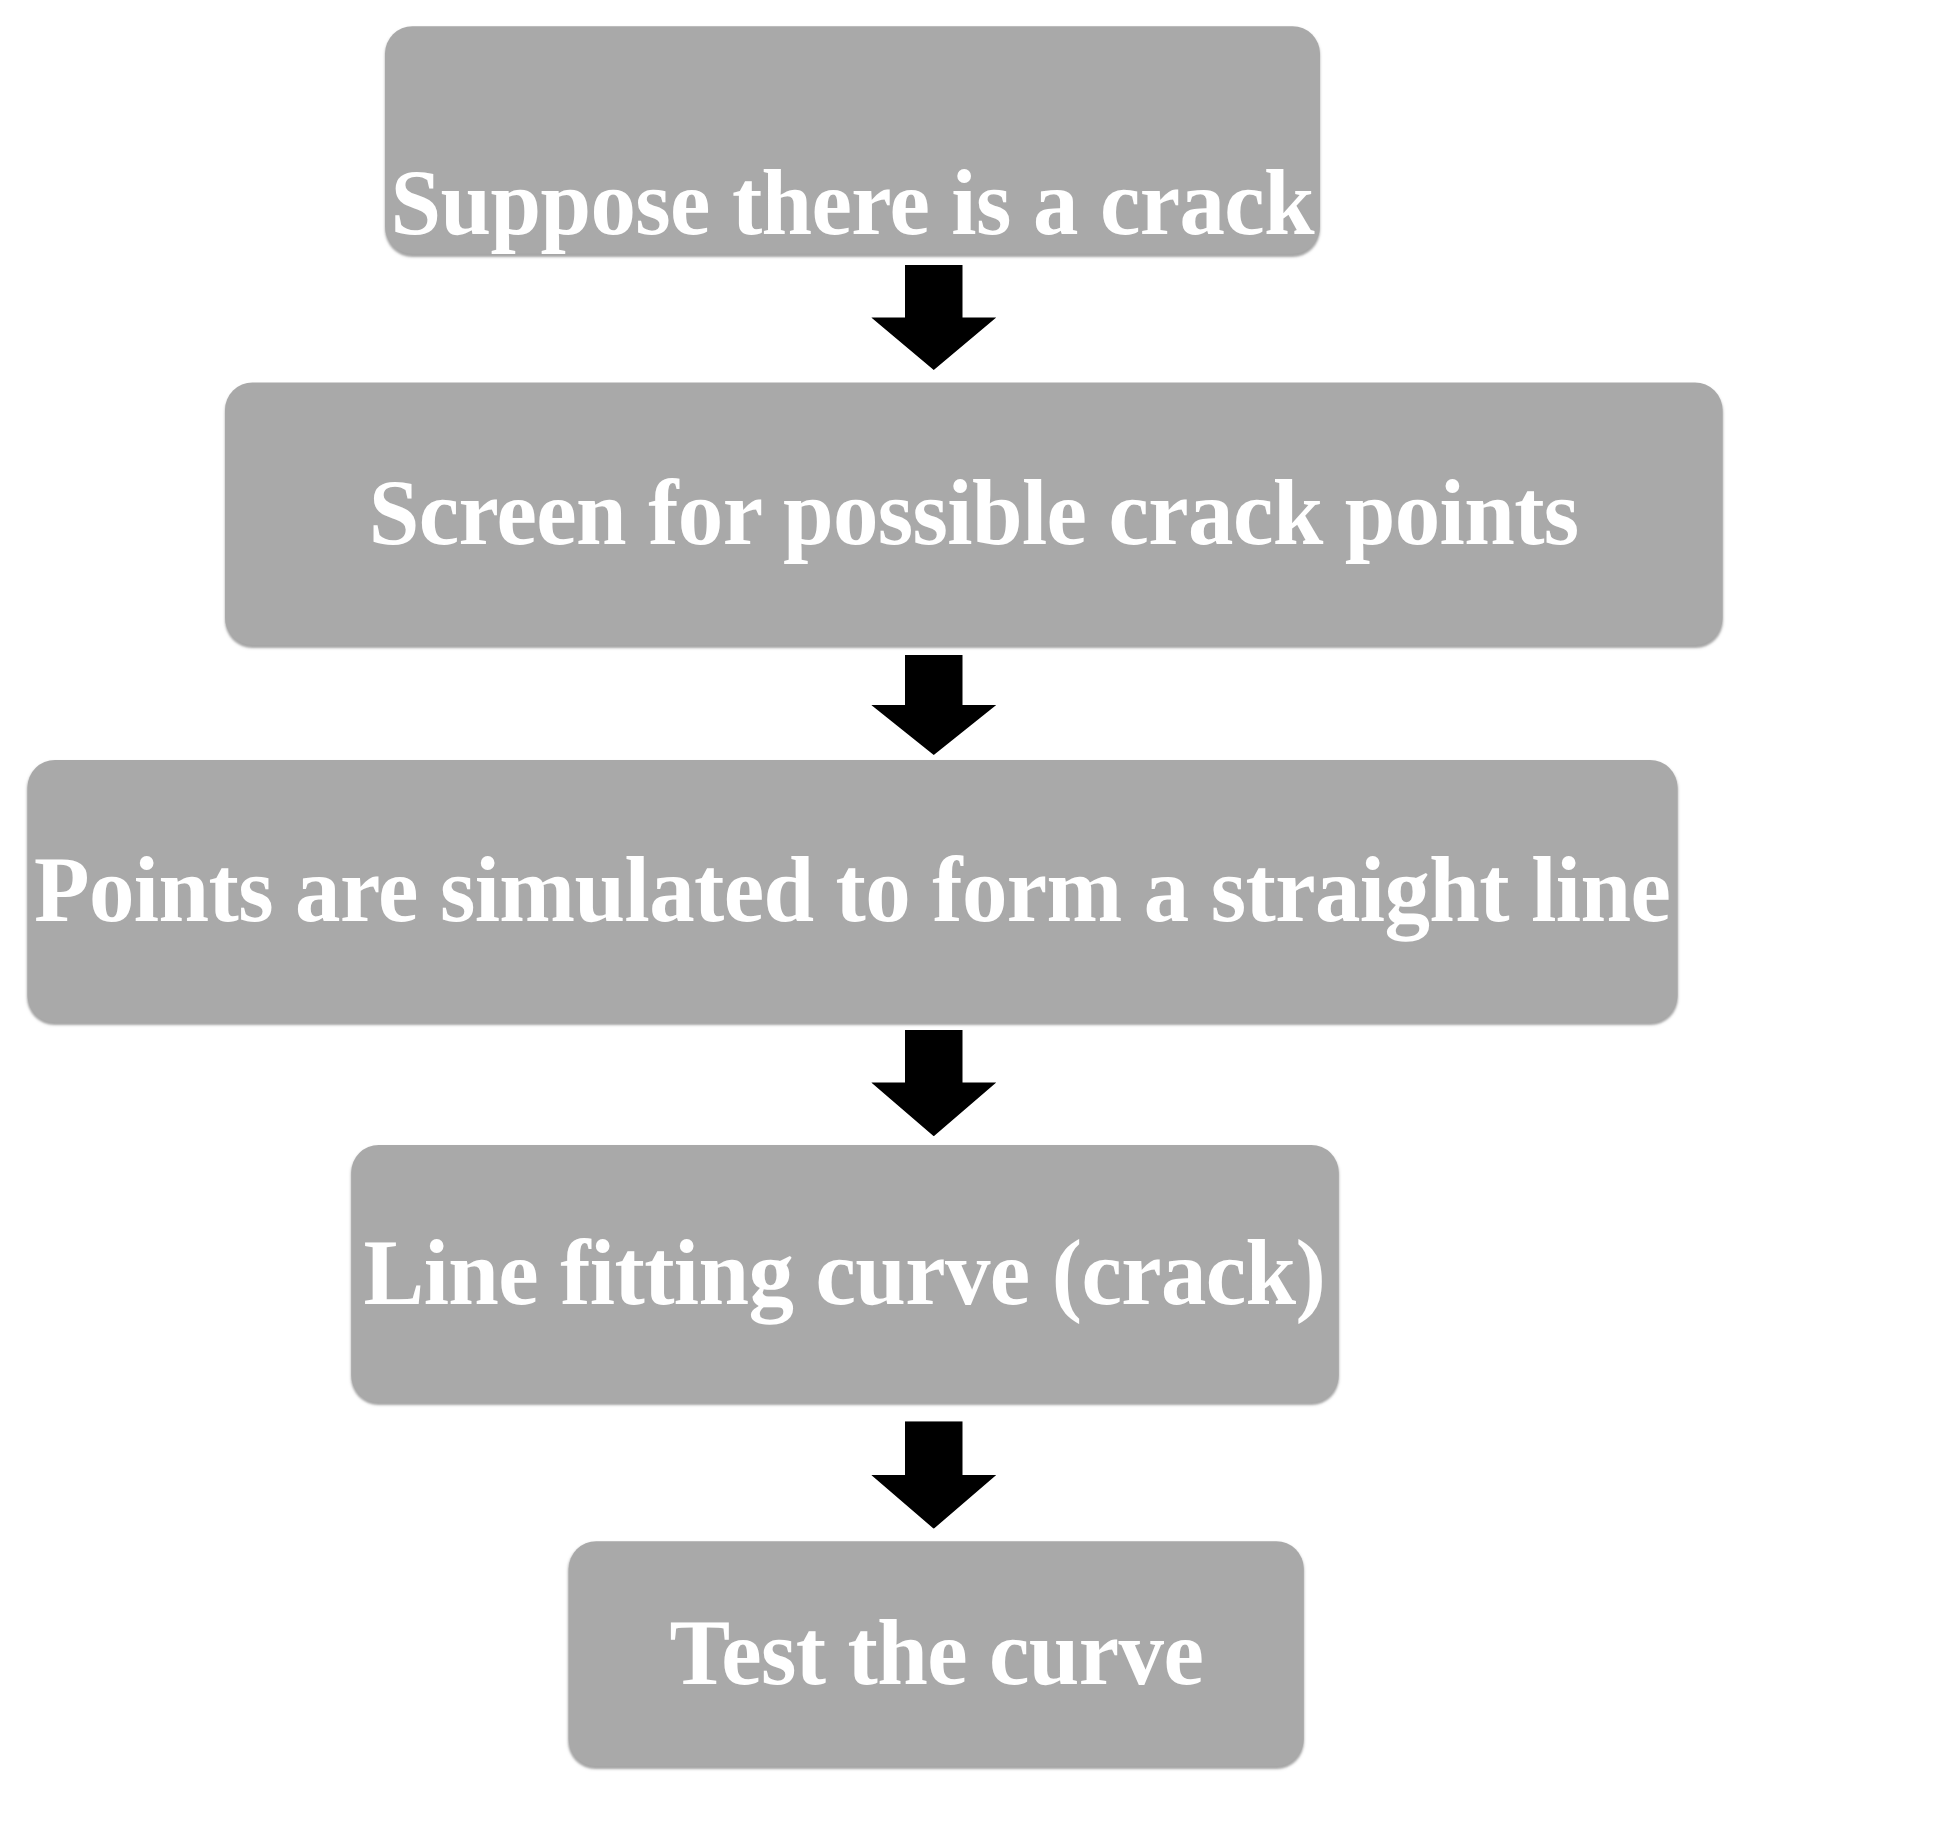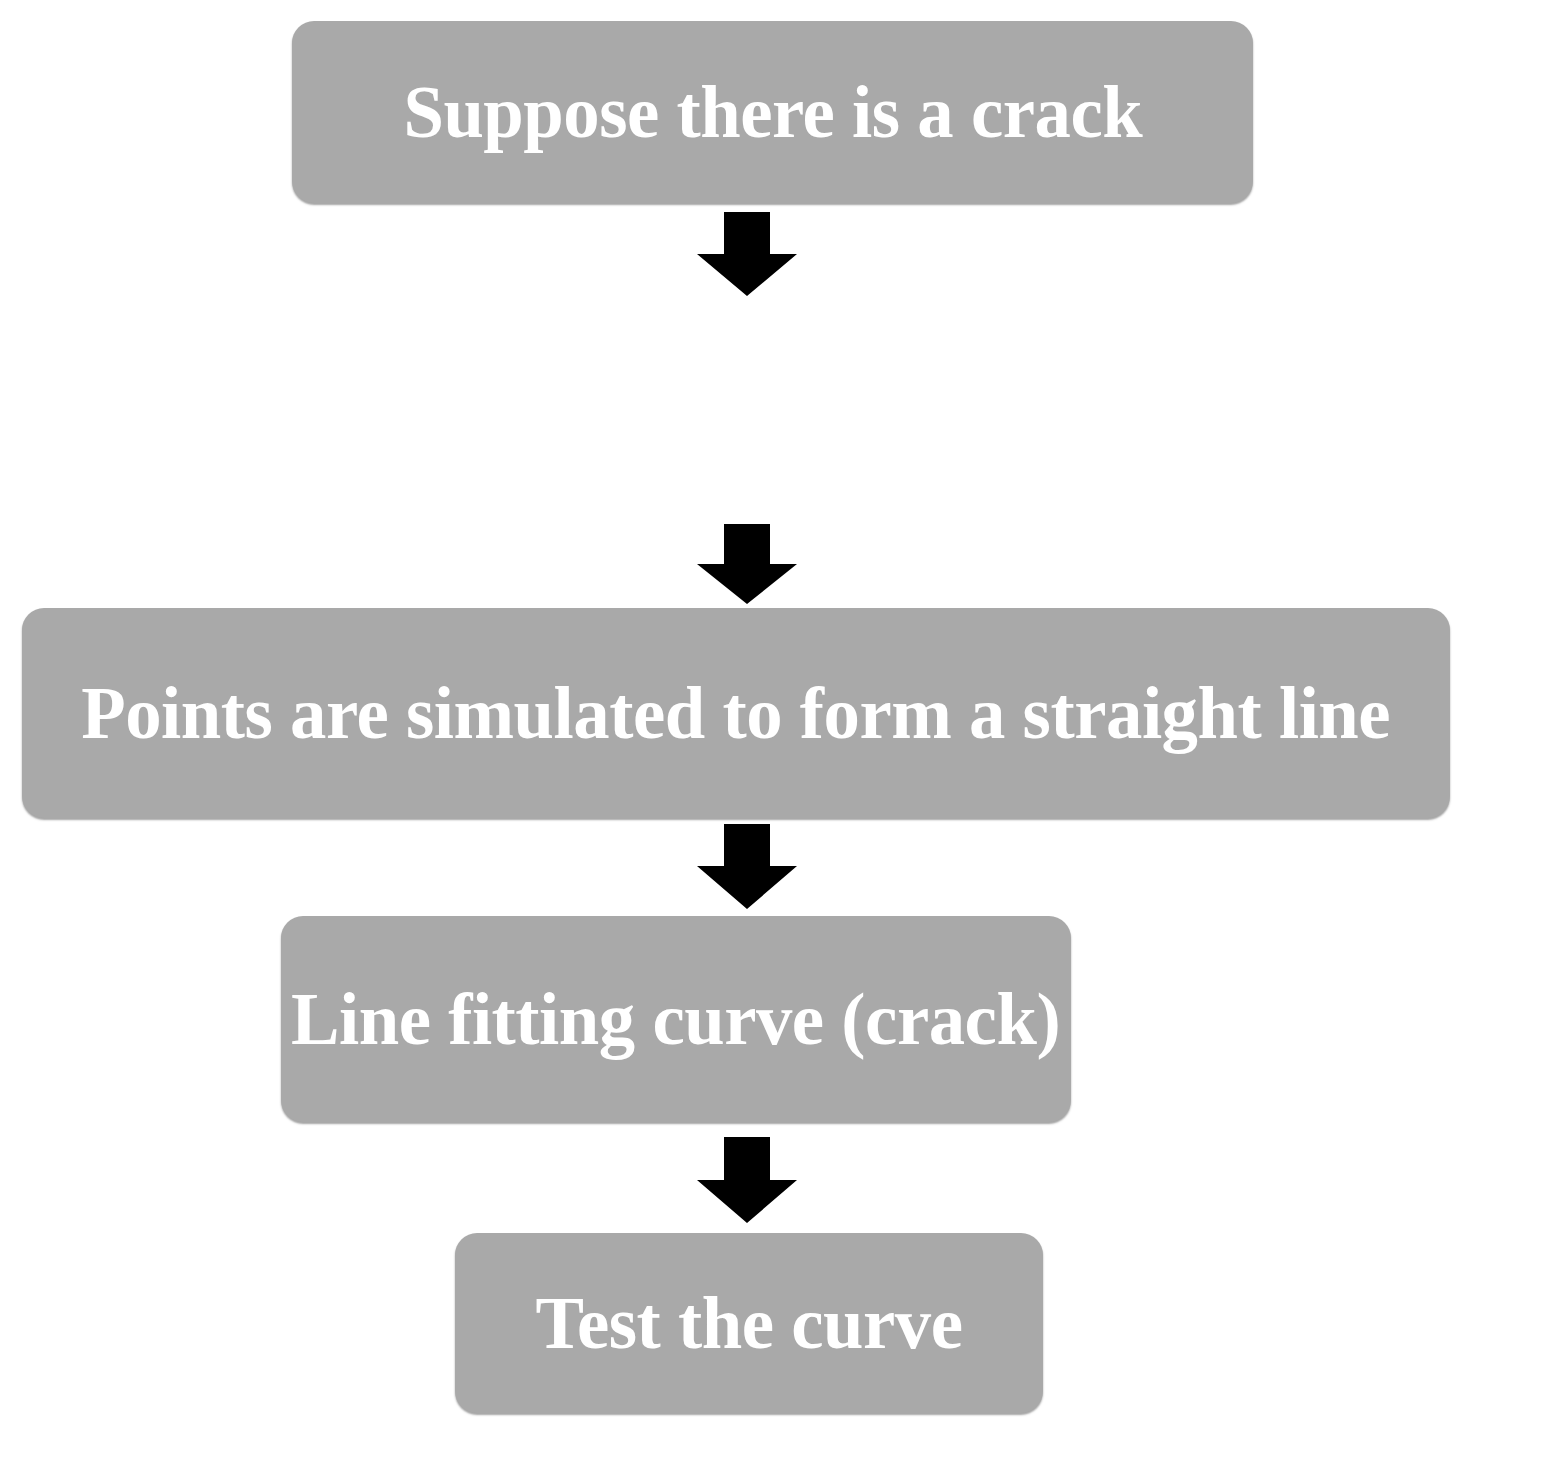--- a/index.html
+++ b/index.html
@@ -34,23 +34,23 @@
     font-family: "Liberation Serif", serif;
     font-weight: bold;
     font-size: 75px;
     line-height: 1.05;
     letter-spacing: -0.5px;
     white-space: nowrap;
     text-align: center;
     transform: scaleX(0.97);
   }
   
-  #node-1 { left: 292px;  top: 21px;   width: 961px;  height: 182px; }
+  #node-1 { left: 308px;  top: 21px;   width: 748px;  height: 182px; align-items: flex-end; }
   #node-2 { left: 180px;  top: 306px;  width: 1198px; height: 210px; }
-  #node-3 { left: 22px;   top: 608px;  width: 1428px; height: 210px; }
+  #node-3 { left: 22px;   top: 608px;  width: 1320px; height: 210px; }
   #node-4 { left: 281px;  top: 916px;  width: 790px;  height: 206px; }
   #node-5 { left: 455px;  top: 1233px; width: 588px;  height: 180px; }
 
   .connector {
     position: absolute;
     display: block;
   }
   #arrow-1 { left: 697px; top: 212px;  width: 100px; height: 84px; }
   #arrow-2 { left: 697px; top: 524px;  width: 100px; height: 80px; }
   #arrow-3 { left: 697px; top: 824px;  width: 100px; height: 85px; }
@@ -62,20 +62,23 @@
 <div id="flowchart">
 
   <div class="node" id="node-1">
     <span class="node-label">Suppose there is a crack</span>
   </div>
 
   <svg class="connector" id="arrow-1" viewBox="0 0 100 84" aria-hidden="true">
     <polygon points="27,0 73,0 73,42 100,42 50,84 0,42 27,42" fill="#000000"></polygon>
   </svg>
 
+  <div class="node" id="node-2">
+    <span class="node-label">Screen for possible crack points</span>
+  </div>
 
   <svg class="connector" id="arrow-2" viewBox="0 0 100 80" aria-hidden="true">
     <polygon points="27,0 73,0 73,40 100,40 50,80 0,40 27,40" fill="#000000"></polygon>
   </svg>
 
   <div class="node" id="node-3">
     <span class="node-label">Points are simulated to form a straight line</span>
   </div>
 
   <svg class="connector" id="arrow-3" viewBox="0 0 100 85" aria-hidden="true">

